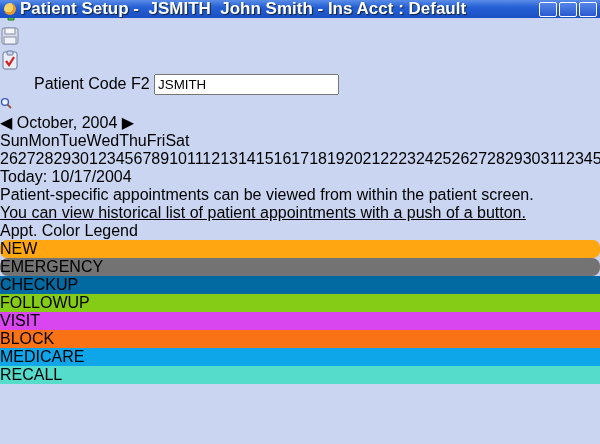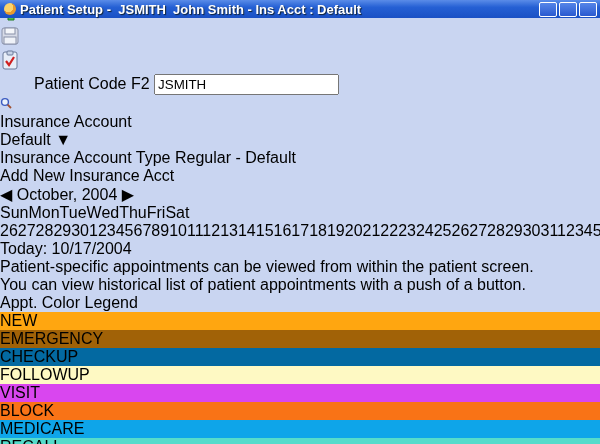--- a/index.html
+++ b/index.html
@@ -3,21 +3,21 @@
 <meta charset="utf-8">
 <style>
   html,body{margin:0;padding:0;width:600px;height:444px;overflow:hidden;
     font-family:"Liberation Sans",sans-serif;}
   .window{position:relative;width:600px;height:444px;background:#C9D5F1;}
 
   
   .titlebar{position:absolute;left:0;top:0;width:600px;height:18px;
     background:linear-gradient(180deg,#5A8CE8 0%,#2560D4 40%,#1A50C4 100%);
     display:flex;align-items:center;}
-  .title-text{color:#fff;font-size:13px;font-weight:bold;margin-left:4px;white-space:pre;
+  .title-text{color:#fff;font-size:17px;font-weight:bold;margin-left:4px;white-space:pre;
     text-shadow:1px 1px 1px #123;}
   .app-icon{width:12px;height:12px;margin-left:4px;border-radius:50%;
     background:radial-gradient(circle at 35% 35%,#FBD36B 0 45%,#E89A2E 46% 100%);}
   .win-controls{position:absolute;right:3px;top:2px;display:flex;gap:2px;}
   .win-btn{width:16px;height:13px;border:1px solid #fff;border-radius:2px;
     background:linear-gradient(180deg,#5585E8,#2A5AD0);position:relative;cursor:pointer;}
   .win-btn.close{background:linear-gradient(180deg,#F07A62,#D campaign;}
   .win-btn.close{background:linear-gradient(180deg,#F08068,#CE3A22);}
   .win-btn .glyph-min{position:absolute;left:3px;bottom:2px;width:7px;height:2px;background:#fff;}
   .win-btn .glyph-max{position:absolute;left:3px;top:3px;width:8px;height:6px;
@@ -143,55 +143,45 @@
       </svg>
     </div>
     <div class="vcr">
       <span class="vcr-first"></span>
       <span class="vcr-prev"></span>
       <span class="vcr-next"></span>
       <span class="vcr-last"></span>
     </div>
   </div>
 
-  <div class="insurance-block">
-    <span class="fld-label" style="left:8px;top:4px;">Insurance Account</span>
-    <div class="dropdown">
-      <span class="dd-text">Default</span>
-      <span class="dd-btn">▼</span>
-    </div>
-    <span class="fld-label" style="left:110px;top:4px;">Insurance Account Type</span>
-    <span class="ins-type-value">Regular - Default</span>
-    <div class="add-ins-btn">Add New Insurance Acct</div>
-  </div>
 
   <div class="left-panel">
     <div class="calendar">
       <div class="cal-header">
         <span class="cal-nav prev">◀</span>
         <span class="cal-title">October, 2004</span>
         <span class="cal-nav next">▶</span>
       </div>
       <div class="cal-weekdays" id="cal-weekdays"><span class="cal-wd">Sun</span><span class="cal-wd">Mon</span><span class="cal-wd">Tue</span><span class="cal-wd">Wed</span><span class="cal-wd">Thu</span><span class="cal-wd">Fri</span><span class="cal-wd">Sat</span></div>
       <div class="cal-grid" id="cal-grid"><span class="cal-day muted">26</span><span class="cal-day muted">27</span><span class="cal-day muted">28</span><span class="cal-day muted">29</span><span class="cal-day muted">30</span><span class="cal-day">1</span><span class="cal-day">2</span><span class="cal-day">3</span><span class="cal-day">4</span><span class="cal-day">5</span><span class="cal-day">6</span><span class="cal-day">7</span><span class="cal-day">8</span><span class="cal-day">9</span><span class="cal-day">10</span><span class="cal-day">11</span><span class="cal-day">12</span><span class="cal-day">13</span><span class="cal-day">14</span><span class="cal-day">15</span><span class="cal-day">16</span><span class="cal-day circled">17</span><span class="cal-day">18</span><span class="cal-day">19</span><span class="cal-day">20</span><span class="cal-day">21</span><span class="cal-day">22</span><span class="cal-day">23</span><span class="cal-day">24</span><span class="cal-day">25</span><span class="cal-day">26</span><span class="cal-day">27</span><span class="cal-day">28</span><span class="cal-day">29</span><span class="cal-day">30</span><span class="cal-day">31</span><span class="cal-day muted">1</span><span class="cal-day muted">2</span><span class="cal-day muted">3</span><span class="cal-day muted">4</span><span class="cal-day muted">5</span></div>
       <div class="cal-today">
         <span class="today-oval"></span>
         <span class="cal-today-label">Today: 10/17/2004</span>
       </div>
     </div>
     <div class="blue-para" style="top:137px;">Patient-specific appointments can be viewed from within the patient screen.</div>
-    <div class="blue-para" style="top:169px;">You can view historical list of patient appointments with a push of a button.</div>
+    <div class="blue-para" style="top:169px;text-decoration:underline;">You can view historical list of patient appointments with a push of a button.</div>
 
     <div class="legend-box">
       <span class="legend-title">Appt. Color Legend</span>
       <div class="legend-grid" id="legend-grid">
-          <div class="legend-cell" style="background: rgb(255, 166, 16);"><span>NEW</span></div>
-          <div class="legend-cell" style="background: #a16207;"><span>EMERGENCY</span></div>
+          <div class="legend-cell" style="background: rgb(255, 166, 16); border-radius: 7px;"><span>NEW</span></div>
+          <div class="legend-cell" style="background: #737373; border-radius: 8px;"><span>EMERGENCY</span></div>
           <div class="legend-cell" style="background: #0369a1;"><span>CHECKUP</span></div>
-          <div class="legend-cell" style="background: #fef9c3;"><span>FOLLOWUP</span></div>
+          <div class="legend-cell" style="background: #84cc16;"><span>FOLLOWUP</span></div>
           <div class="legend-cell" style="background: #d946ef;"><span>VISIT</span></div>
           <div class="legend-cell" style="background: #f97316;"><span>BLOCK</span></div>
           <div class="legend-cell" style="background: #0ea5e9;"><span>MEDICARE</span></div>
           <div class="legend-cell" style="background: rgb(85, 220, 203);"><span>RECALL</span></div>
         </div>
     </div>
 
   </div>
 
   <div class="frame-left"></div>

